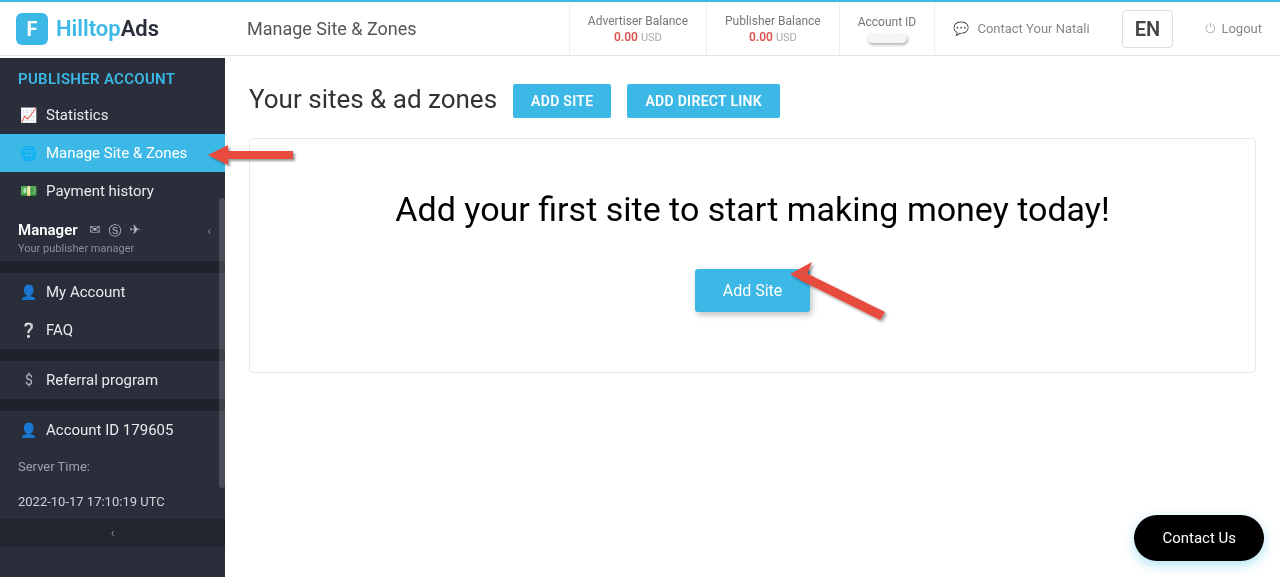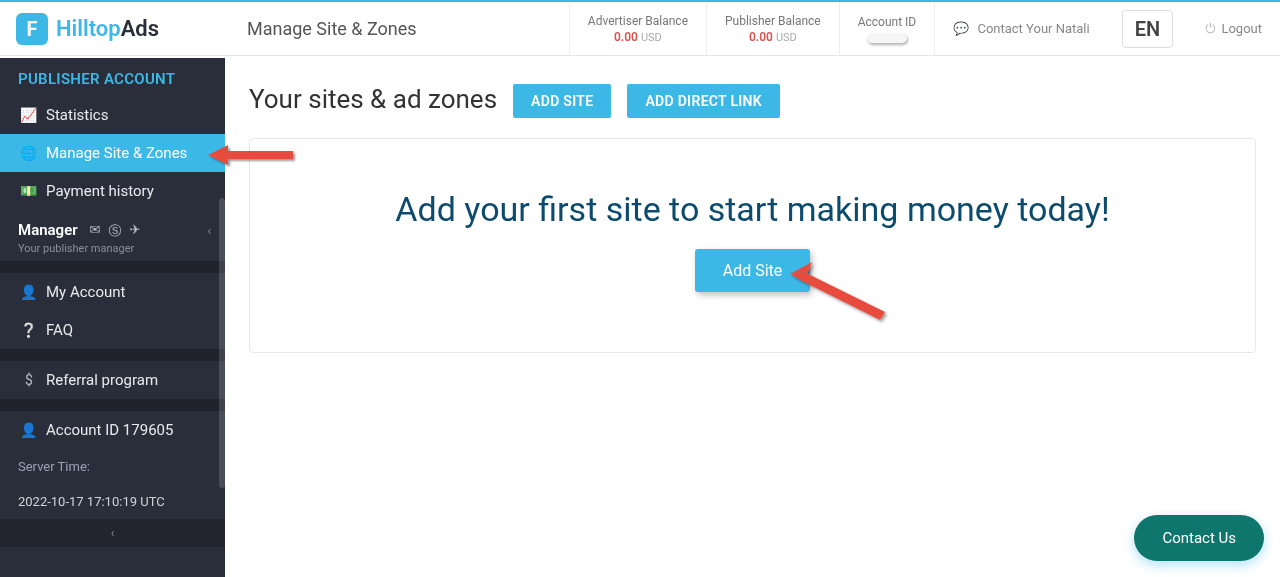--- a/index.html
+++ b/index.html
@@ -38,23 +38,23 @@
 .sb-manager .chev{position:absolute;right:14px;top:14px;color:#8b8f9a;font-size:12px}
 .sb-block-gap{height:12px;background:#1f222c}
 .sb-server{padding:10px 18px;font-size:13px;color:#9aa0ae}
 .sb-server .time{color:#d0d3db;margin-top:20px}
 .sb-collapse{background:#22252f;height:28px;display:flex;align-items:center;justify-content:center;color:#8b8f9a;cursor:pointer;font-size:12px}
 .main{position:absolute;left:225px;top:56px;right:0;padding:26px 24px}
 .title-row{display:flex;align-items:flex-start;gap:16px;margin-bottom:20px}
 .main-title{font-size:26px;color:#333;font-weight:400}
 .btn-primary{background:#3cb8e7;color:#fff;border:none;padding:9px 18px;font-size:14px;font-weight:600;border-radius:2px;cursor:pointer;letter-spacing:.3px}
 .panel{border:1px solid #e8e8e8;border-radius:4px;padding:50px 40px 60px;text-align:center}
-.panel-heading{font-size:34px;color:#0c4a6e;font-weight:400;margin-bottom:20px}
+.panel-heading{font-size:34px;color:#000000;font-weight:400;margin-bottom:40px}
 .btn-add-site{background:#3cb8e7;color:#fff;border:none;padding:12px 28px;font-size:16px;border-radius:3px;cursor:pointer;box-shadow:2px 3px 6px rgba(0,0,0,.25)}
-.contact-us{position:absolute;right:16px;bottom:16px;background:#0f766e;color:#fff;padding:14px 28px;border-radius:30px;font-size:15px;cursor:pointer;box-shadow:0 4px 12px rgba(60,184,231,.4)}
+.contact-us{position:absolute;right:16px;bottom:16px;background:#000000;color:#fff;padding:14px 28px;border-radius:30px;font-size:15px;cursor:pointer;box-shadow:0 4px 12px rgba(60,184,231,.4)}
 .arrow1{position:absolute;left:208px;top:141px;pointer-events:none}
 .arrow2{position:absolute;left:790px;top:260px;pointer-events:none}
 svg{display:block}
 </style>
 </head>
 <body>
 
 <div class="header">
   <div class="logo-box">
     <div class="logo-icon">F</div>

